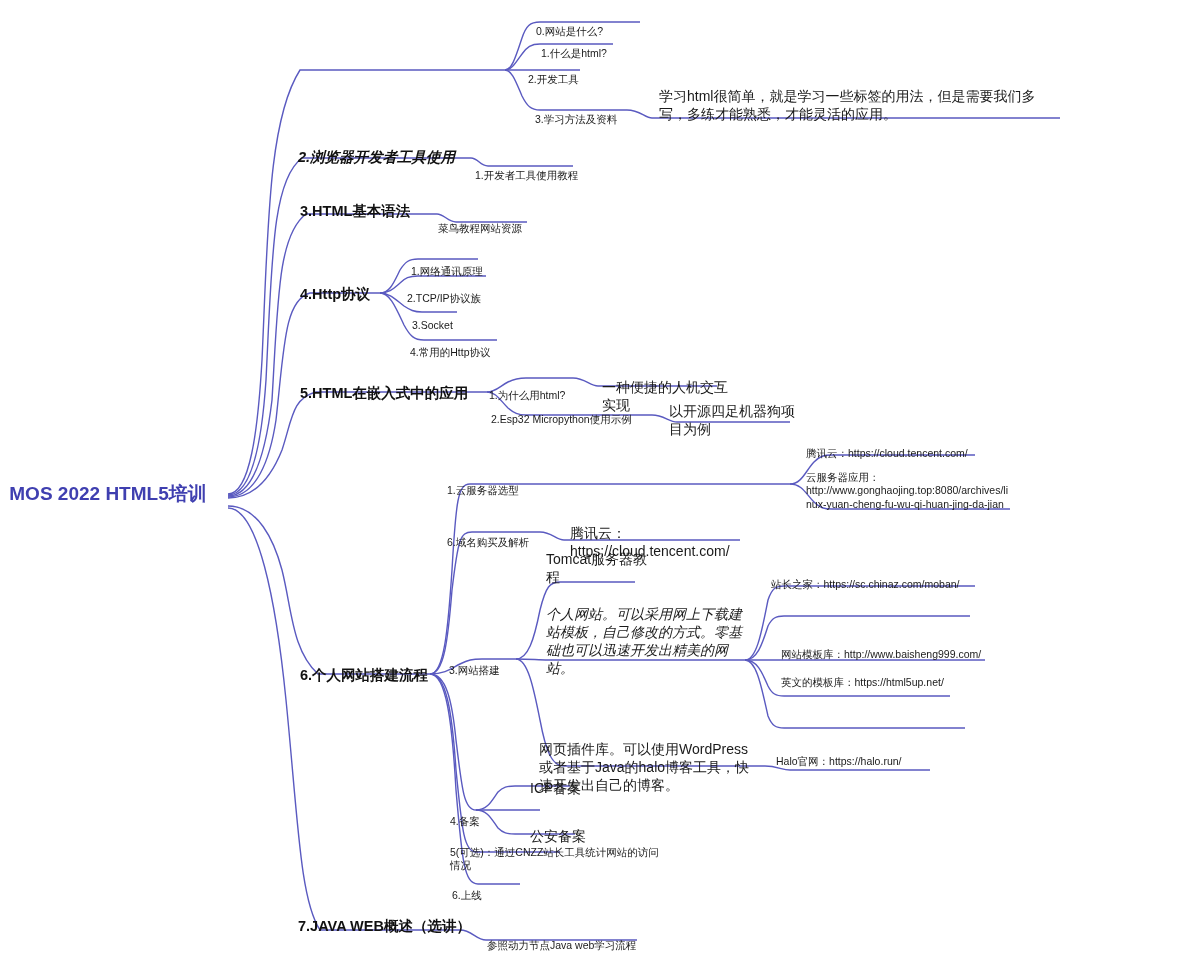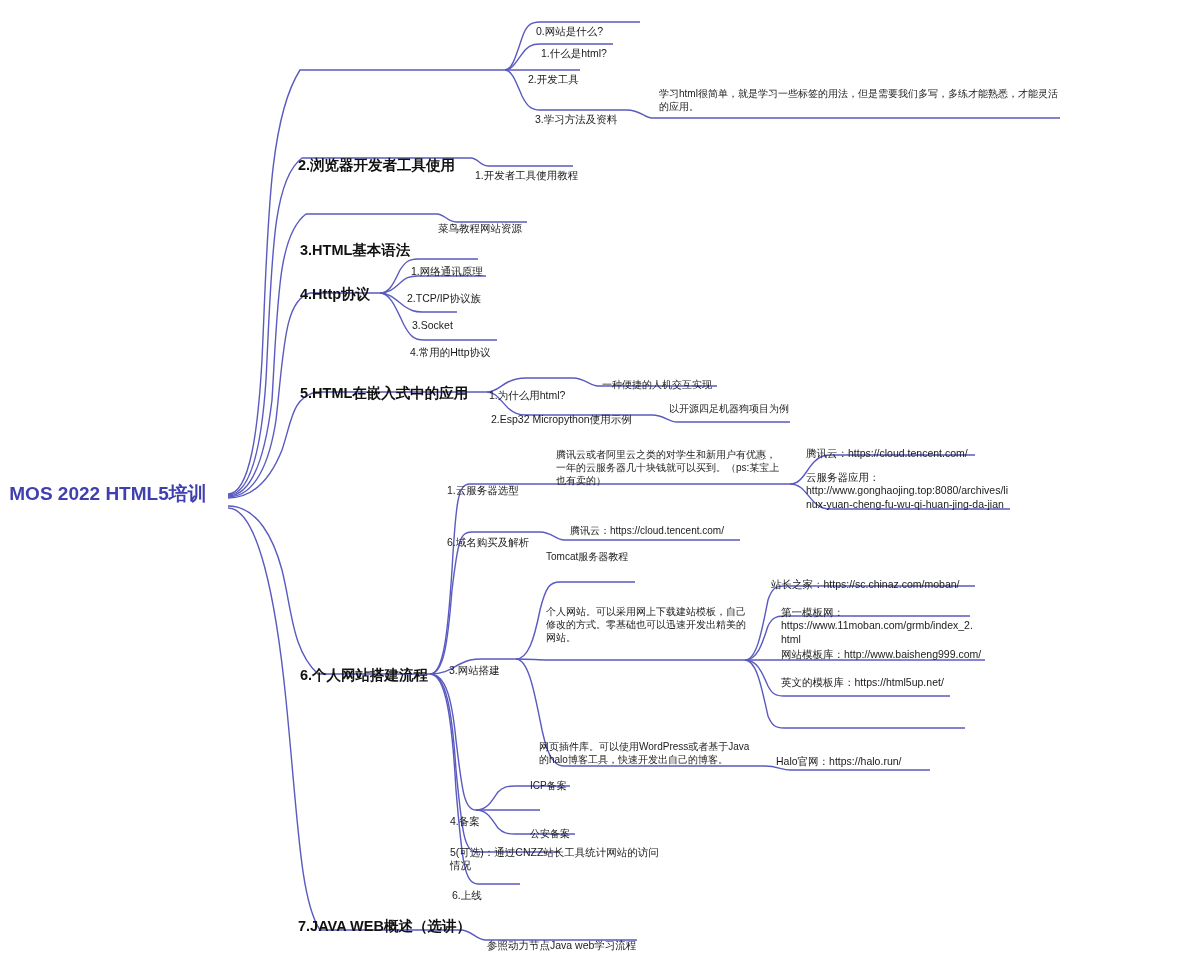--- a/index.html
+++ b/index.html
@@ -47,21 +47,21 @@
     font-size: 14.5px;
     line-height: 1.3;
   }
   .lvl2 {
     color: #1a1a1a;
     font-size: 10.5px;
     margin-top: 13px;
   }
   .lvl3 {
     color: #1a1a1a;
-    font-size: 10px;
+    font-size: 14px;
   }
   .lvl4 {
     color: #1a1a1a;
     font-size: 10.5px;
   }
 </style>
 </head>
 <body>
 
 <div id="mindmap">
@@ -133,53 +133,51 @@
   </svg>
 
   <div class="node root" style="left:8px; top:482px; width:200px;">MOS 2022 HTML5培训</div>
 
   <div class="node lvl2" style="left:536px; top:12px; width:110px;">0.网站是什么?</div>
   <div class="node lvl2" style="left:541px; top:34px; width:105px;">1.什么是html?</div>
   <div class="node lvl2" style="left:528px; top:60px; width:90px;">2.开发工具</div>
   <div class="node lvl2" style="left:535px; top:100px; width:100px;">3.学习方法及资料</div>
   <div class="node lvl3" style="left:659px; top:88px; width:400px;">学习html很简单，就是学习一些标签的用法，但是需要我们多写，多练才能熟悉，才能灵活的应用。</div>
 
-  <div class="node lvl1" style="left:298px; top:156px; width:190px;">2.浏览器开发者工具使用</div>
+  <div class="node lvl1" style="left:298px; top:148px; width:190px;font-style:italic;">2.浏览器开发者工具使用</div>
   <div class="node lvl2" style="left:475px; top:156px; width:110px;">1.开发者工具使用教程</div>
 
-  <div class="node lvl1" style="left:300px; top:202px; width:160px;margin-top:39px;">3.HTML基本语法</div>
+  <div class="node lvl1" style="left:300px; top:202px; width:160px;">3.HTML基本语法</div>
   <div class="node lvl2" style="left:438px; top:209px; width:100px;">菜鸟教程网站资源</div>
 
   <div class="node lvl1" style="left:300px; top:285px; width:120px;">4.Http协议</div>
   <div class="node lvl2" style="left:411px; top:252px; width:90px;">1.网络通讯原理</div>
   <div class="node lvl2" style="left:407px; top:279px; width:95px;">2.TCP/IP协议族</div>
   <div class="node lvl2" style="left:412px; top:306px; width:70px;">3.Socket</div>
   <div class="node lvl2" style="left:410px; top:333px; width:100px;">4.常用的Http协议</div>
 
   <div class="node lvl1" style="left:300px; top:384px; width:190px;">5.HTML在嵌入式中的应用</div>
   <div class="node lvl2" style="left:489px; top:376px; width:100px;">1.为什么用html?</div>
   <div class="node lvl3" style="left:602px; top:379px; width:130px;">一种便捷的人机交互实现</div>
   <div class="node lvl2" style="left:491px; top:400px; width:170px;">2.Esp32 Micropython使用示例</div>
   <div class="node lvl3" style="left:669px; top:403px; width:130px;">以开源四足机器狗项目为例</div>
 
   <div class="node lvl1" style="left:300px; top:666px; width:180px;">6.个人网站搭建流程</div>
 
   <div class="node lvl2" style="left:447px; top:471px; width:95px;">1.云服务器选型</div>
-  <div class="node lvl3" style="left:556px; top:449px; width:228px;">腾讯云或者阿里云之类的对学生和新用户有优惠，一年的云服务器几十块钱就可以买到。（ps:某宝上也有卖的）</div>
   <div class="node lvl4" style="left:806px; top:447px; width:180px;">腾讯云：https://cloud.tencent.com/</div>
   <div class="node lvl4" style="left:806px; top:471px; width:202px;">云服务器应用：http://www.gonghaojing.top:8080/archives/linux-yuan-cheng-fu-wu-qi-huan-jing-da-jian</div>
 
   <div class="node lvl2" style="left:447px; top:523px; width:110px;">6.域名购买及解析</div>
   <div class="node lvl3" style="left:570px; top:525px; width:190px;">腾讯云：https://cloud.tencent.com/</div>
 
   <div class="node lvl2" style="left:449px; top:651px; width:80px;">3.网站搭建</div>
   <div class="node lvl3" style="left:546px; top:551px; width:110px;">Tomcat服务器教程</div>
-  <div class="node lvl3" style="left:546px; top:606px; width:208px;">个人网站。可以采用网上下载建站模板，自己修改的方式。零基础也可以迅速开发出精美的网站。</div>
+  <div class="node lvl3" style="left:546px; top:606px; width:208px;font-style:italic;">个人网站。可以采用网上下载建站模板，自己修改的方式。零基础也可以迅速开发出精美的网站。</div>
   <div class="node lvl4" style="left:771px; top:578px; width:200px;">站长之家：https://sc.chinaz.com/moban/</div>
-  <div class="node lvl4" style="left:781px; top:606px; width:196px;">第一模板网：https://www.11moban.com/grmb/index_2.html</div>
   <div class="node lvl4" style="left:781px; top:648px; width:205px;">网站模板库：http://www.baisheng999.com/</div>
   <div class="node lvl4" style="left:781px; top:676px; width:190px;">英文的模板库：https://html5up.net/</div>
   <div class="node lvl3" style="left:539px; top:741px; width:215px;">网页插件库。可以使用WordPress或者基于Java的halo博客工具，快速开发出自己的博客。</div>
   <div class="node lvl4" style="left:776px; top:755px; width:180px;">Halo官网：https://halo.run/</div>
 
   <div class="node lvl2" style="left:450px; top:802px; width:70px;">4.备案</div>
   <div class="node lvl3" style="left:530px; top:780px; width:80px;">ICP备案</div>
   <div class="node lvl3" style="left:530px; top:828px; width:80px;">公安备案</div>
 
   <div class="node lvl2" style="left:450px; top:833px; width:215px;">5(可选)：通过CNZZ站长工具统计网站的访问情况</div>

